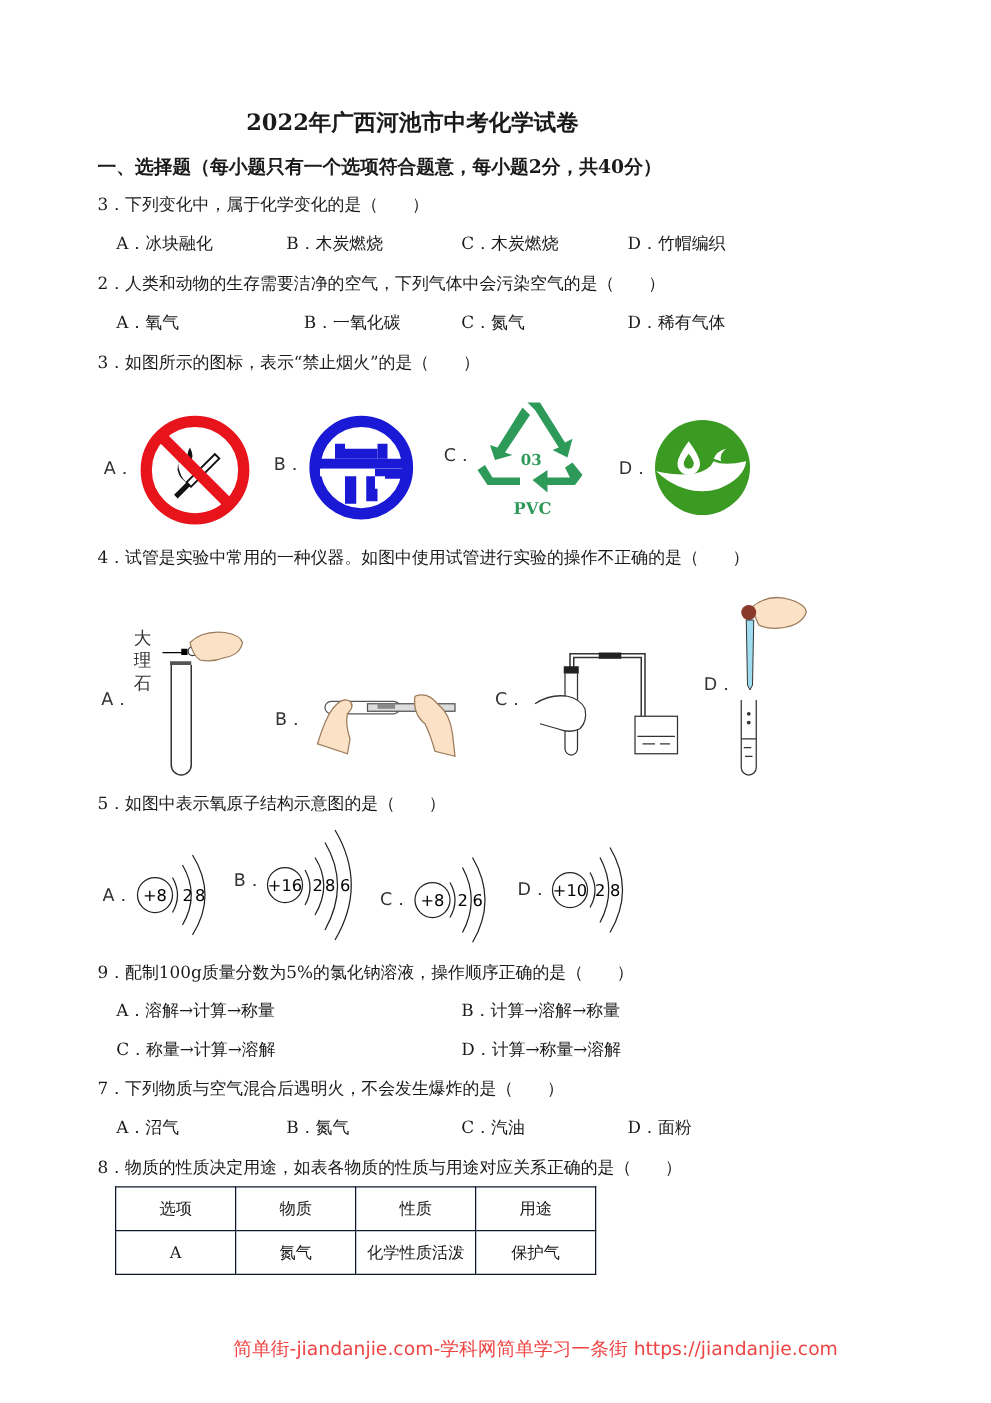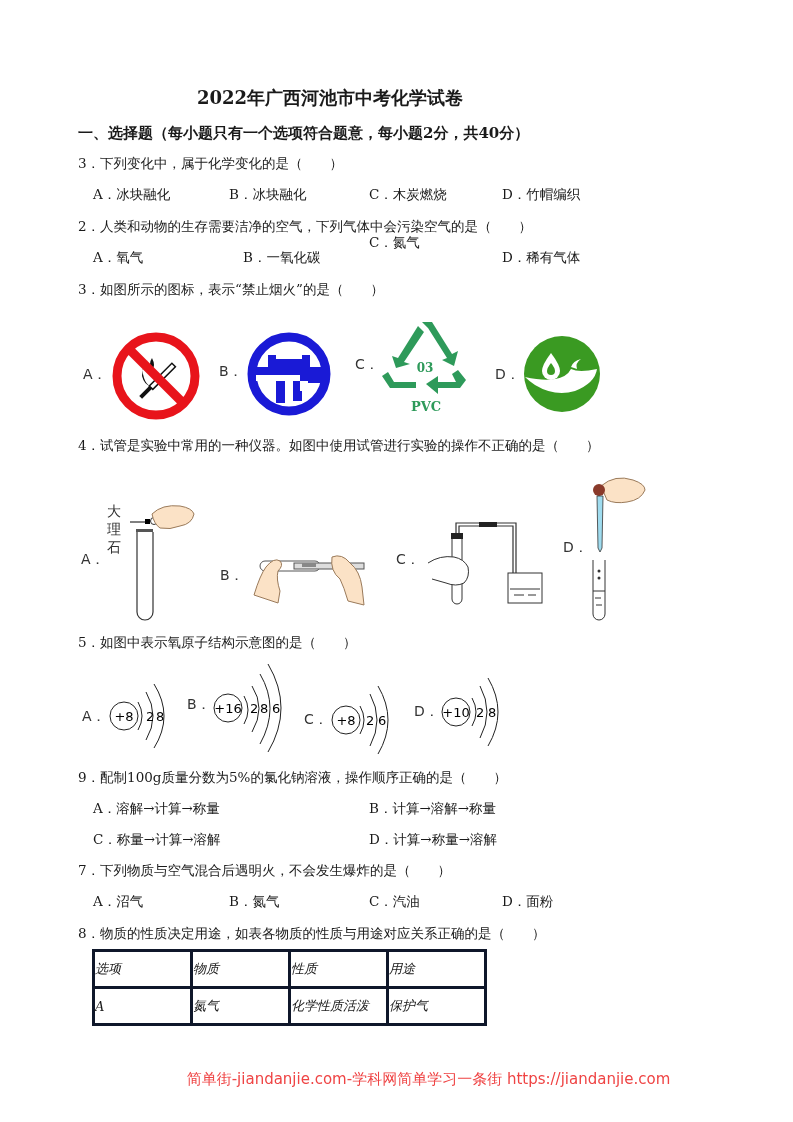--- a/index.html
+++ b/index.html
@@ -6,41 +6,41 @@
     body { width: 793px; height: 1122px; position: relative; overflow: hidden;
            font-family: "DejaVu Serif", "Liberation Serif", serif; color: #1a1a1a; }
     .abs { position: absolute; white-space: nowrap; }
     .title { left: 0; width: 660px; top: 86px; text-align: center; font-size: 18px; font-weight: bold; }
     .section { left: 78px; top: 124px; font-size: 15px; font-weight: bold; }
     .q { font-size: 13.5px; left: 78px; }
     .opt { font-size: 13.5px; }
     .lbl { font-family: "DejaVu Sans", "Liberation Sans", sans-serif; font-size: 14px; color: #333; }
     .icon { position: absolute; }
     table.t8 { position: absolute; left: 92px; top: 949px; border-collapse: collapse; font-size: 13px; }
-    table.t8 td { border: 3px solid #0f172a; width: 95px; height: 34px; text-align: left; padding: 0; font-style: italic; }
+    table.t8 td { border: 1px solid #0f172a; width: 95px; height: 34px; text-align: center; padding: 0; }
     .footer { left: 0; width: 793px; top: 1070px; text-align: center; font-size: 15px; color: #ef4444;
               font-family: "DejaVu Sans", "Liberation Sans", sans-serif; padding-left: 32px; }
     .atom-num { font-family: "DejaVu Sans", "Liberation Sans", sans-serif; font-size: 13px; color:#222; }
   </style>
 </head>
 <body>
 
 <div class="abs title">2022年广西河池市中考化学试卷</div>
 <div class="abs section">一、选择题（每小题只有一个选项符合题意，每小题2分，共40分）</div>
 
 <div class="abs q" style="top:155px">3．下列变化中，属于化学变化的是（　　）</div>
 <div class="abs opt" style="left:93px;top:186px">A．冰块融化</div>
-<div class="abs opt" style="left:229px;top:186px">B．冰块融化</div>
+<div class="abs opt" style="left:229px;top:186px">B．木炭燃烧</div>
 <div class="abs opt" style="left:369px;top:186px">C．木炭燃烧</div>
 <div class="abs opt" style="left:502px;top:186px">D．竹帽编织</div>
 
 <div class="abs q" style="top:218px">2．人类和动物的生存需要洁净的空气，下列气体中会污染空气的是（　　）</div>
 <div class="abs opt" style="left:93px;top:249px">A．氧气</div>
 <div class="abs opt" style="left:243px;top:249px">B．一氧化碳</div>
-<div class="abs opt" style="left:369px;top:234px">C．氮气</div>
+<div class="abs opt" style="left:369px;top:249px">C．氮气</div>
 <div class="abs opt" style="left:502px;top:249px">D．稀有气体</div>
 
 <div class="abs q" style="top:281px">3．如图所示的图标，表示“禁止烟火”的是（　　）</div>
 <div class="abs lbl" style="left:83px;top:366px">A．</div>
 <svg class="icon" style="left:110px;top:330px" width="92" height="92" viewBox="0 0 92 92">
   <circle cx="46" cy="46" r="39" fill="#fff" stroke="#e8141b" stroke-width="9"></circle>
   <path d="M38 30 q-8 8 -4 18 q2 6 6 8 q-6 -2 -8 -10 q0 -8 6 -16 z" fill="#111"></path>
   <path d="M42 28 q-4 6 0 12 q4 -4 0 -12 z" fill="#111"></path>
   <rect x="40" y="40" width="4" height="32" fill="#111" transform="rotate(45 42 56)"></rect>
   <rect x="50" y="30" width="5" height="32" fill="#fff" stroke="#111" stroke-width="1.5" transform="rotate(45 52 46)"></rect>

